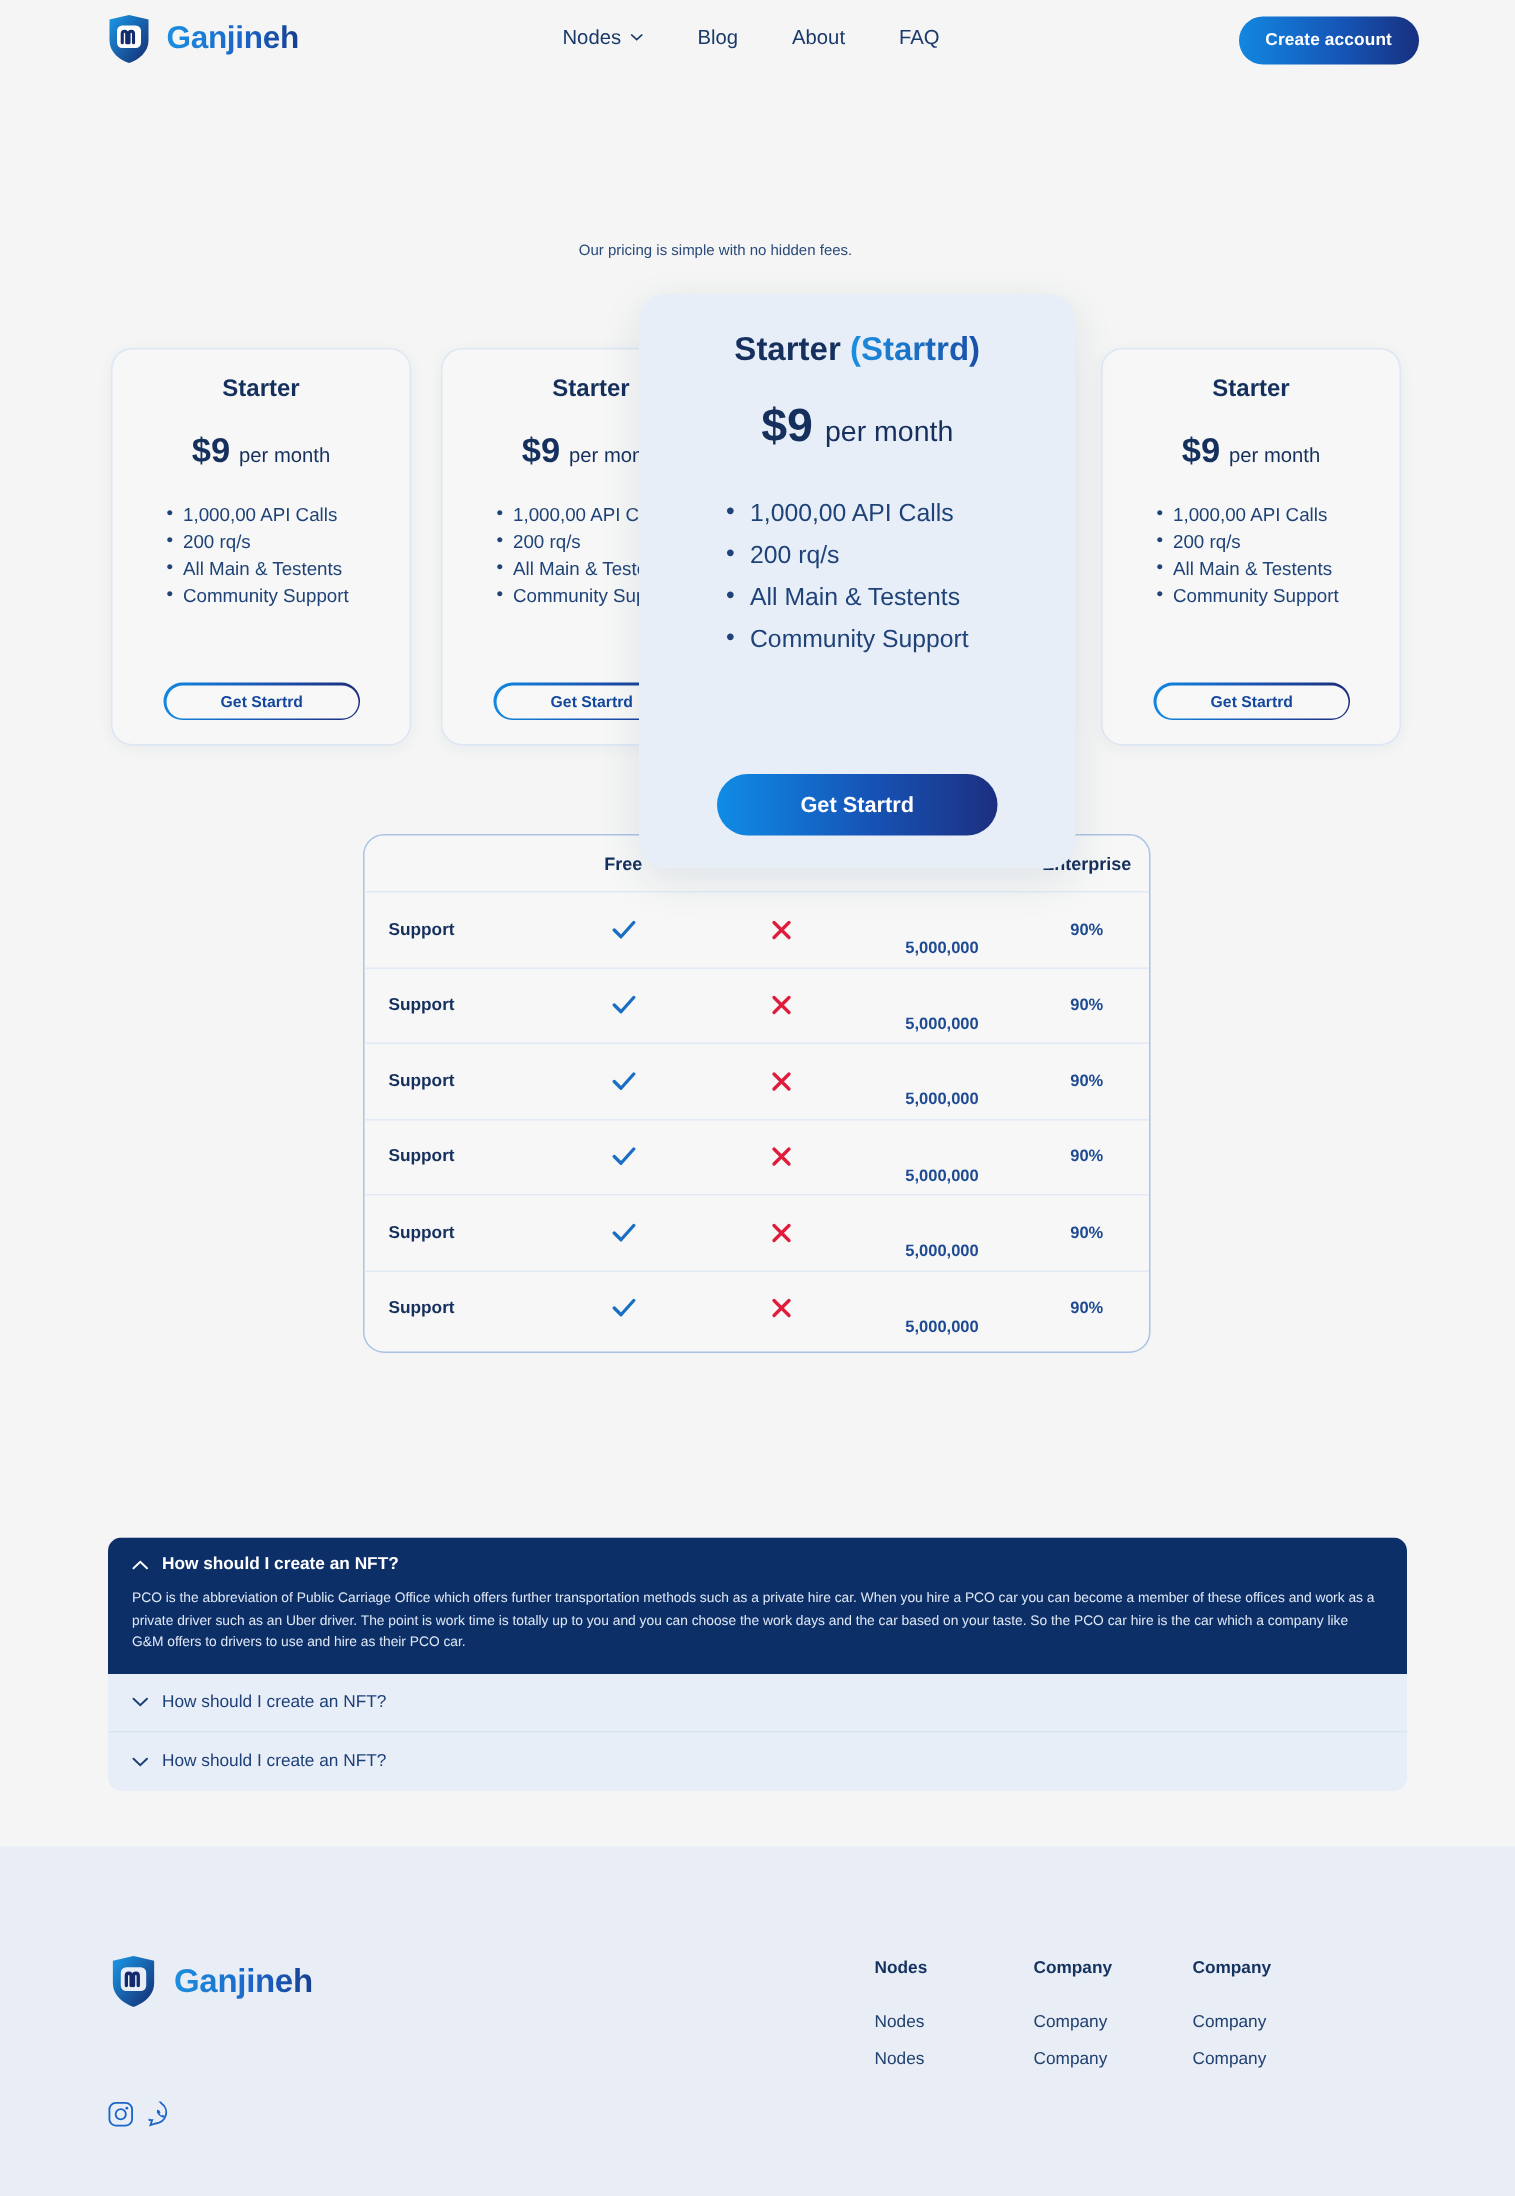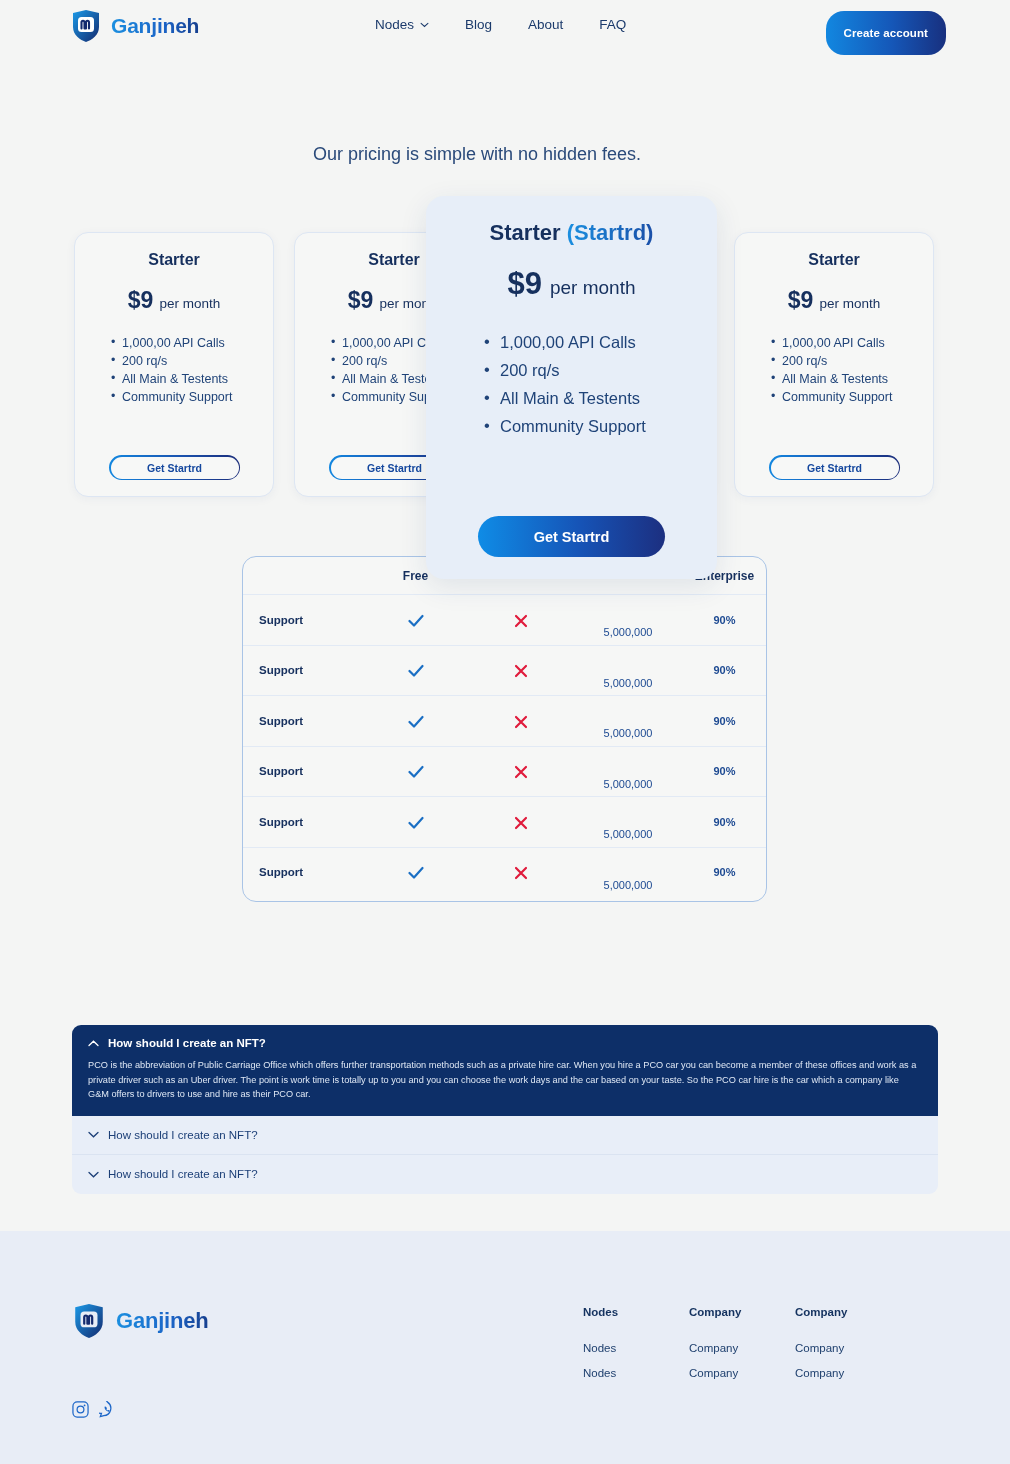--- a/index.html
+++ b/index.html
@@ -26,37 +26,37 @@
   }
   .nav { position: absolute; left: 375px; top: 17px; display: flex; align-items: center; gap: 36px; }
   .nav-item {
     font-size: 13.5px; color: #1b3a6b; display: flex; align-items: center; gap: 6px;
     cursor: pointer; white-space: nowrap;
   }
   .chev { width: 9px; height: 6px; display: block; }
   .gear-btn { position: absolute; right: 137px; top: 14px; width: 24px; height: 24px; cursor: pointer; }
   .create-btn {
     position: absolute; right: 64px; top: 11px;
-    height: 44px; padding: 0 18px; border-radius: 18px; border: none;
+    height: 32px; padding: 0 18px; border-radius: 18px; border: none;
     background: linear-gradient(90deg, #1287e0 0%, #1557b8 55%, #18307f 100%);
     color: #fff; font-size: 11.5px; font-weight: bold; cursor: pointer;
     font-family: "Liberation Sans", sans-serif; letter-spacing: 0.1px;
     display: flex; align-items: center; justify-content: center;
   }
 
   
   .hero-title {
     position: absolute; top: 88px; left: 0; width: 1010px; text-align: center;
     font-size: 53px; font-weight: bold; letter-spacing: -1px;
     background: linear-gradient(90deg, #1e8ae3 0%, #1a64c8 45%, #1d3d93 100%);
     -webkit-background-clip: text; background-clip: text; color: transparent;
   }
   .hero-sub {
-    position: absolute; top: 144px; left: 0; width: 954px; text-align: center;
-    font-size: 18px; color: #2a4a7a;
+    position: absolute; top: 162px; left: 0; width: 954px; text-align: center;
+    font-size: 10px; color: #2a4a7a;
   }
 
   
   .cards { position: absolute; top: 232px; left: 0; width: 1010px; height: 270px; }
   .card {
     position: absolute; top: 0; width: 200px; height: 265px;
     background: #f6f7f6; border: 1px solid #dde6f3; border-radius: 14px;
     box-shadow: 0 2px 10px rgba(30,60,120,0.05);
   }
   .card.c1 { left: 74px; }
@@ -124,21 +124,21 @@
     background: #f6f7f6; border: 1px solid #a9c4e6; border-radius: 14px; overflow: hidden;
   }
   .cmp-head { display: flex; height: 37px; align-items: center; }
   .cmp-row {
     display: flex; height: 50.5px; align-items: center;
     border-top: 1px solid #e2eaf5;
   }
   .cmp-c0 { width: 120px; padding-left: 16px; font-size: 11.5px; color: #16305e; font-weight: bold; }
   .cmp-c1 { width: 105px; text-align: center; }
   .cmp-c2 { width: 105px; text-align: center; }
-  .cmp-c3 { width: 110px; text-align: center; font-size: 11px; color: #1d4a92; font-weight: normal; margin-top: 25px; }
+  .cmp-c3 { width: 110px; text-align: center; font-size: 11px; color: #1d4a92; font-weight: bold; margin-top: 25px; }
   .cmp-c4 { width: 83px; text-align: center; font-size: 11px; color: #1d4a92; font-weight: bold; }
   .cmp-head .cmp-c1, .cmp-head .cmp-c2, .cmp-head .cmp-c3, .cmp-head .cmp-c4 {
     font-size: 12px; color: #16305e; font-weight: bold;
   }
   .tick { width: 16px; height: 14px; display: inline-block; vertical-align: middle; }
   .cross { width: 14px; height: 14px; display: inline-block; vertical-align: middle; }
 
   
   .faq-title {
     position: absolute; top: 972px; left: 0; width: 1010px; text-align: center;

